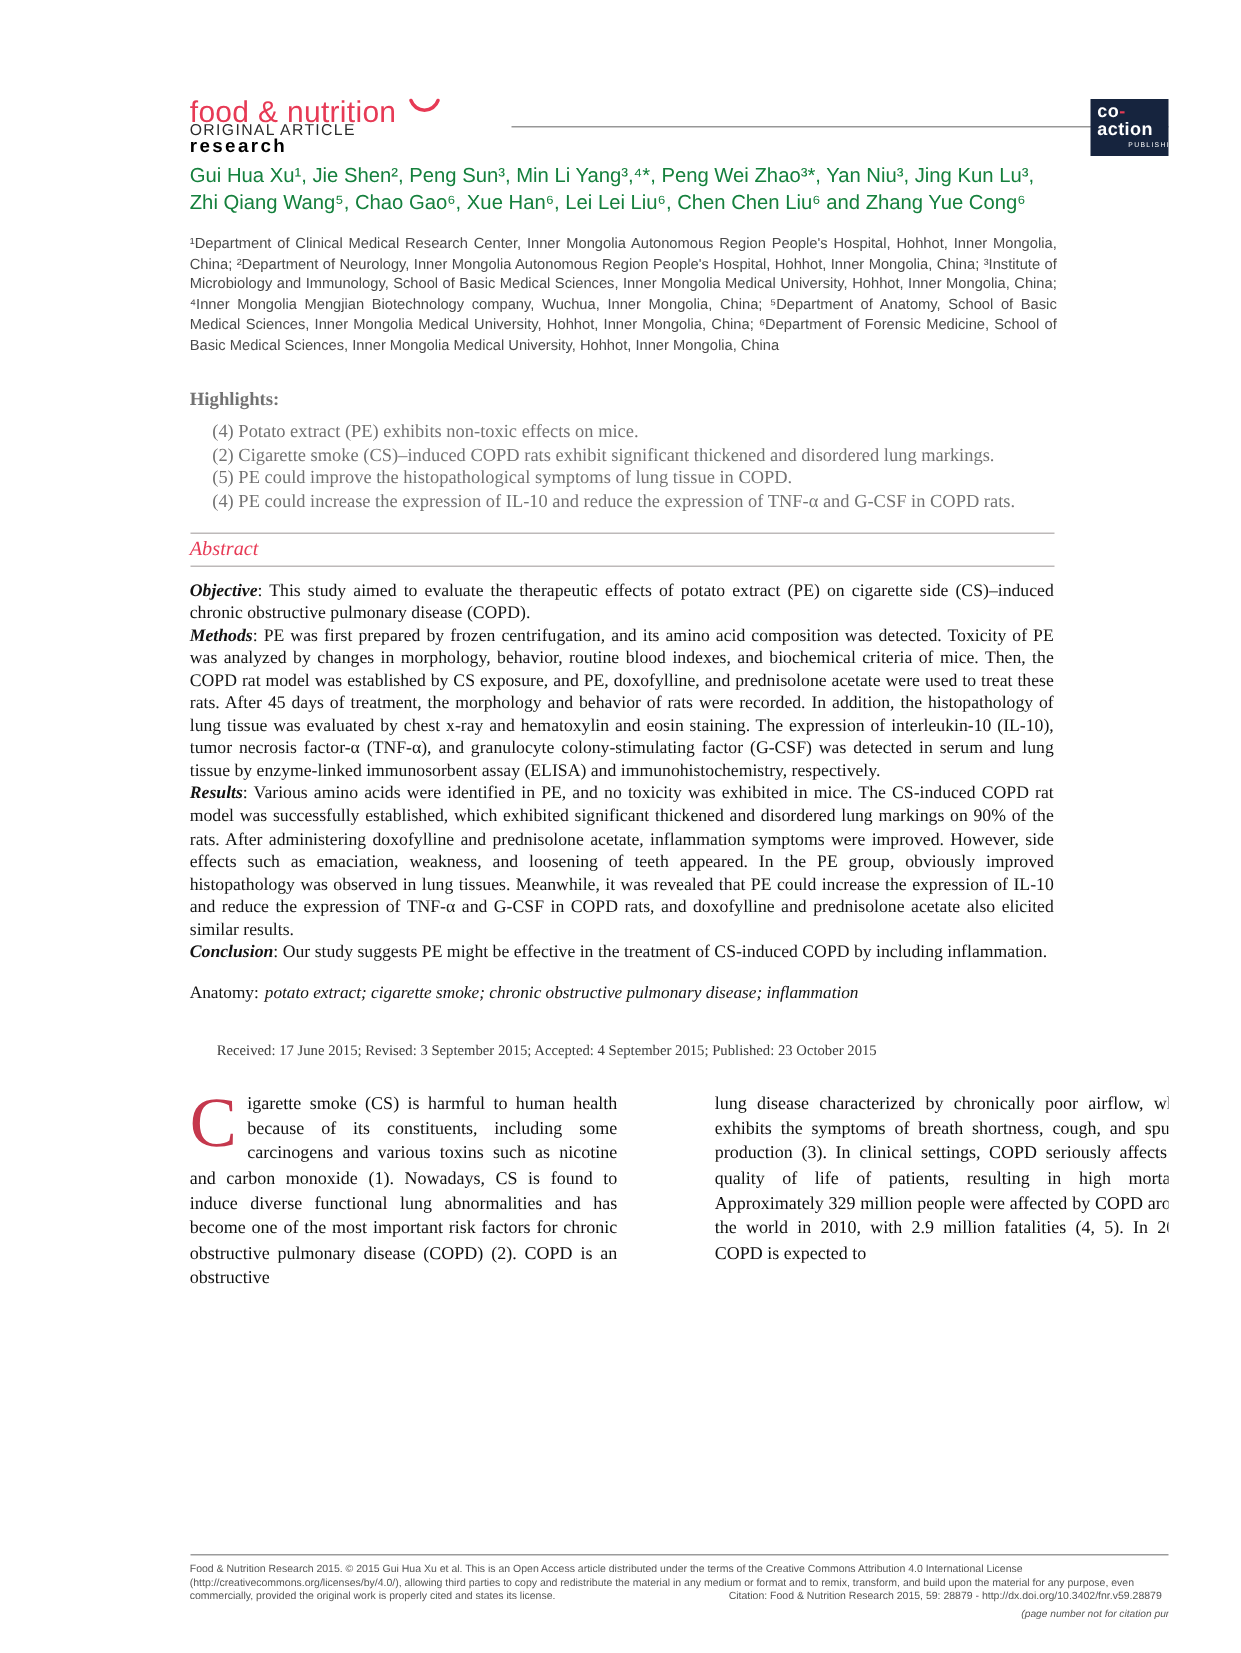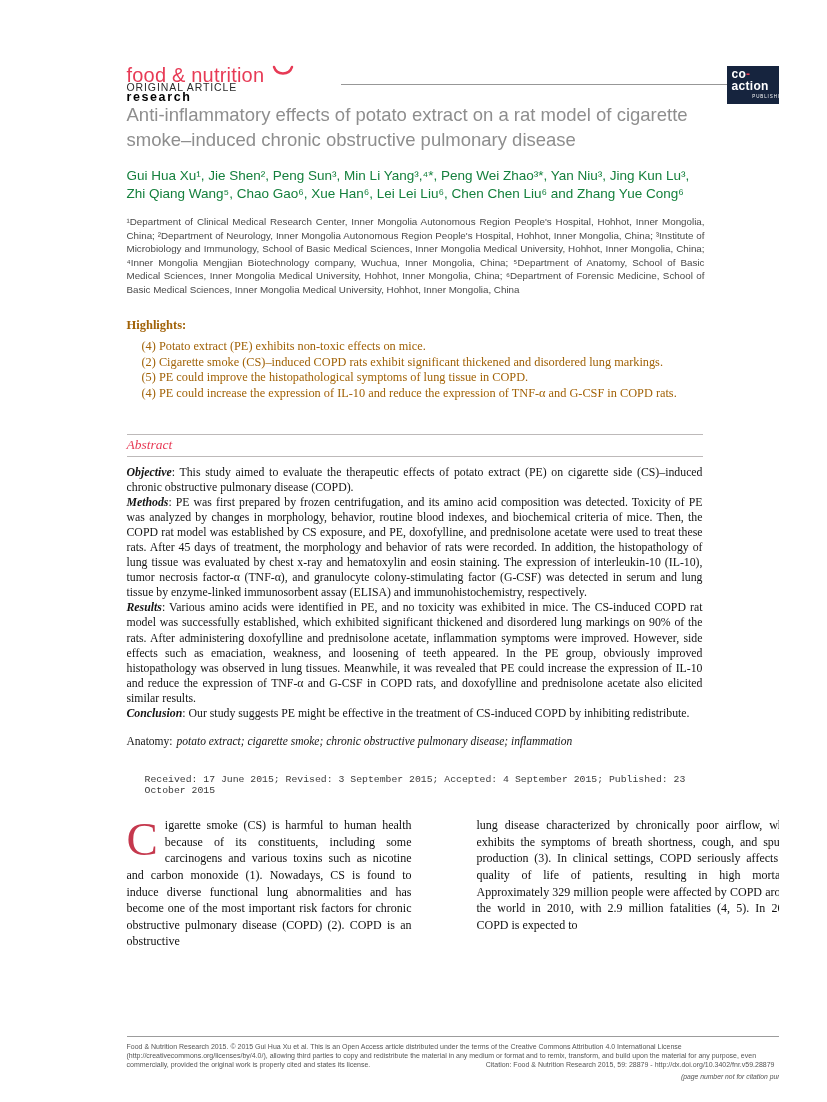--- a/index.html
+++ b/index.html
@@ -48,41 +48,41 @@
   .authors {
     font-family:Liberation Sans, sans-serif;
     font-size:13.5px; line-height:17.5px; color:#15803d; width:582px; margin-top:15px;
   }
   .affiliations {
     font-family:"Liberation Sans","DejaVu Sans",sans-serif;
     font-size:9.8px; line-height:13.6px; color:#4a4a4a; width:578px; margin-top:13px;
     text-align:justify;
   }
 
-  .highlights { margin-top:21px; font-size:12.3px; line-height:15.6px; color:#a16207; }
+  .highlights { margin-top:21px; font-size:12.3px; line-height:15.6px; color:#737373; }
   .hl-heading { font-weight:bold; font-size:12.5px; margin-bottom:6px; }
   .hl-item { margin-left:15px; }
 
-  .abstract-head { margin-top:32px; width:576px; }
+  .abstract-head { margin-top:12px; width:576px; }
   .abs-rule { height:1px; background:#bdb9b9; width:576px; }
   .abstract-title {
     color:var(--accent,#e73a55); font-style:italic; font-size:13.5px; padding:2px 0 3px;
   }
   .abstract-body {
     width:576px; margin-top:8px; font-size:11.8px; line-height:15.1px;
     text-align:justify; color:#141414;
   }
   .abs-label { font-style:italic; font-weight:bold; }
   .keywords { margin-top:13px; font-size:11.5px; }
   .kw-label { margin-right:4px; }
   .keywords em { font-style:italic; }
 
   .dates {
     margin-top:25px; width:576px;
-    font-family:Liberation Mono, monospace;
+    font-family:Liberation Serif, serif;
     font-size:9.8px; color:#3a3a3a;padding-left:18px;
   }
 
   .columns {
     display:flex; margin-top:21px; width:672px;
     font-size:12px; line-height:16.6px; text-align:justify; color:#0f0f0f;
   }
   .col-left  { width:285px; }
   .col-right { width:322px; margin-left:65px; }
   .dropcap {
@@ -126,21 +126,20 @@
     <div class="header-rule"></div>
     <div class="coaction">
       <div class="co-line"><span>co</span><span class="co-dash">-</span></div>
       <div class="co-action">action</div>
       <div class="co-pub">PUBLISHING</div>
     </div>
   </div>
 
   <div class="content">
     <div class="kind">ORIGINAL ARTICLE</div>
-    <h1 class="title">Anti-inflammatory effects of potato extract on a rat model of cigarette smoke–induced chronic obstructive pulmonary disease</h1>
     <div class="authors">Gui Hua Xu¹, Jie Shen², Peng Sun³, Min Li Yang³,⁴*, Peng Wei Zhao³*, Yan Niu³, Jing Kun Lu³, Zhi Qiang Wang⁵, Chao Gao⁶, Xue Han⁶, Lei Lei Liu⁶, Chen Chen Liu⁶ and Zhang Yue Cong⁶</div>
     <div class="affiliations">¹Department of Clinical Medical Research Center, Inner Mongolia Autonomous Region People's Hospital, Hohhot, Inner Mongolia, China; ²Department of Neurology, Inner Mongolia Autonomous Region People's Hospital, Hohhot, Inner Mongolia, China; ³Institute of Microbiology and Immunology, School of Basic Medical Sciences, Inner Mongolia Medical University, Hohhot, Inner Mongolia, China; ⁴Inner Mongolia Mengjian Biotechnology company, Wuchua, Inner Mongolia, China; ⁵Department of Anatomy, School of Basic Medical Sciences, Inner Mongolia Medical University, Hohhot, Inner Mongolia, China; ⁶Department of Forensic Medicine, School of Basic Medical Sciences, Inner Mongolia Medical University, Hohhot, Inner Mongolia, China</div>
 
     <div class="highlights">
       <div class="hl-heading">Highlights:</div>
       <div class="hl-item">(4) Potato extract (PE) exhibits non-toxic effects on mice.</div>
       <div class="hl-item">(2) Cigarette smoke (CS)–induced COPD rats exhibit significant thickened and disordered lung markings.</div>
       <div class="hl-item">(5) PE could improve the histopathological symptoms of lung tissue in COPD.</div>
       <div class="hl-item">(4) PE could increase the expression of IL-10 and reduce the expression of TNF-α and G-CSF in COPD rats.</div>
     </div>
@@ -148,21 +147,21 @@
     <div class="abstract-head">
       <div class="abs-rule"></div>
       <div class="abstract-title">Abstract</div>
       <div class="abs-rule"></div>
     </div>
 
     <div class="abstract-body">
       <p><span class="abs-label">Objective</span><span>: This study aimed to evaluate the therapeutic effects of potato extract (PE) on cigarette side (CS)–induced chronic obstructive pulmonary disease (COPD).</span></p>
       <p><span class="abs-label">Methods</span><span>: PE was first prepared by frozen centrifugation, and its amino acid composition was detected. Toxicity of PE was analyzed by changes in morphology, behavior, routine blood indexes, and biochemical criteria of mice. Then, the COPD rat model was established by CS exposure, and PE, doxofylline, and prednisolone acetate were used to treat these rats. After 45 days of treatment, the morphology and behavior of rats were recorded. In addition, the histopathology of lung tissue was evaluated by chest x-ray and hematoxylin and eosin staining. The expression of interleukin-10 (IL-10), tumor necrosis factor-α (TNF-α), and granulocyte colony-stimulating factor (G-CSF) was detected in serum and lung tissue by enzyme-linked immunosorbent assay (ELISA) and immunohistochemistry, respectively.</span></p>
       <p><span class="abs-label">Results</span><span>: Various amino acids were identified in PE, and no toxicity was exhibited in mice. The CS-induced COPD rat model was successfully established, which exhibited significant thickened and disordered lung markings on 90% of the rats. After administering doxofylline and prednisolone acetate, inflammation symptoms were improved. However, side effects such as emaciation, weakness, and loosening of teeth appeared. In the PE group, obviously improved histopathology was observed in lung tissues. Meanwhile, it was revealed that PE could increase the expression of IL-10 and reduce the expression of TNF-α and G-CSF in COPD rats, and doxofylline and prednisolone acetate also elicited similar results.</span></p>
-      <p><span class="abs-label">Conclusion</span><span>: Our study suggests PE might be effective in the treatment of CS-induced COPD by inhibiting redistribute.</span></p>
+      <p><span class="abs-label">Conclusion</span><span>: Our study suggests PE might be effective in the treatment of CS-induced COPD by including inflammation.</span></p>
       <div class="keywords">
         <span class="kw-label">Anatomy:</span><em>potato extract; cigarette smoke; chronic obstructive pulmonary disease; inflammation</em>
       </div>
     </div>
 
     <div class="dates">Received: 17 June 2015; Revised: 3 September 2015; Accepted: 4 September 2015; Published: 23 October 2015</div>
 
     <div class="columns">
       <div class="col-left">
         <span class="dropcap">C</span><span>igarette smoke (CS) is harmful to human health because of its constituents, including some carcinogens and various toxins such as nicotine and carbon monoxide (1). Nowadays, CS is found to induce diverse functional lung abnormalities and has become one of the most important risk factors for chronic obstructive pulmonary disease (COPD) (2). COPD is an obstructive</span>

